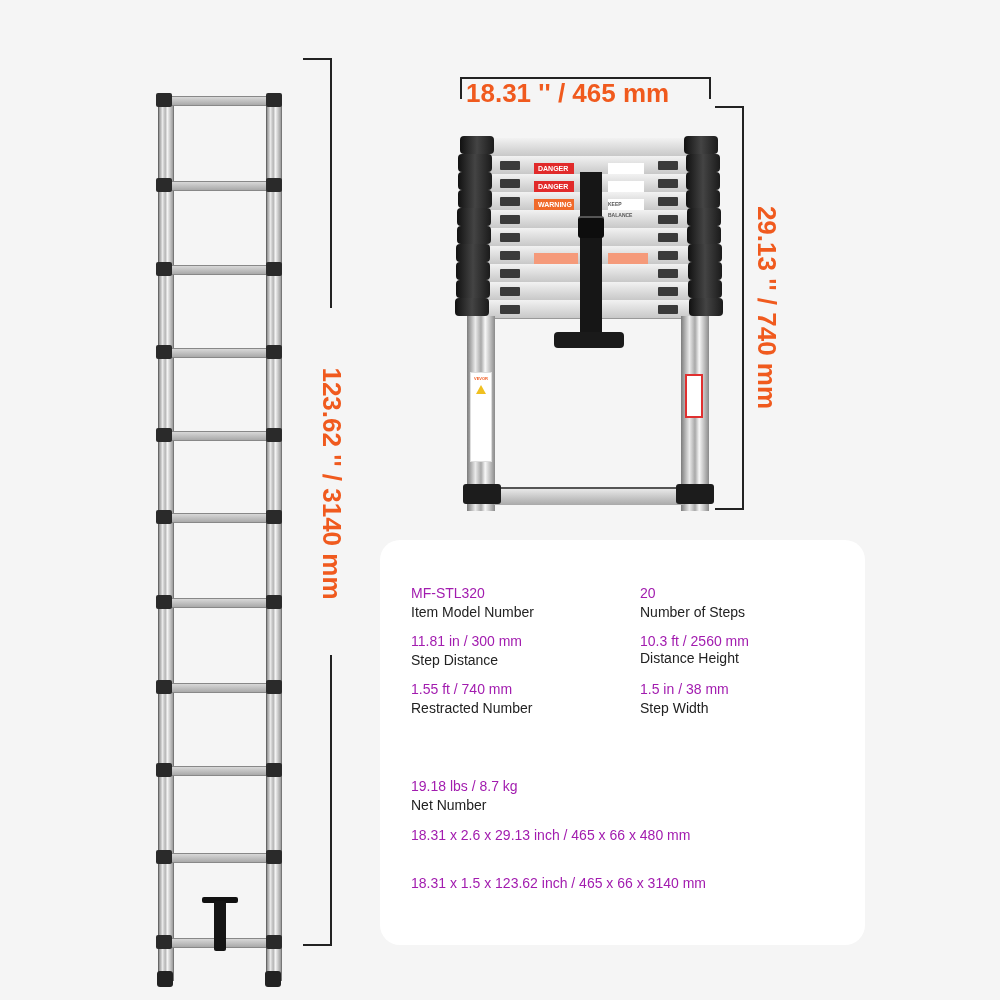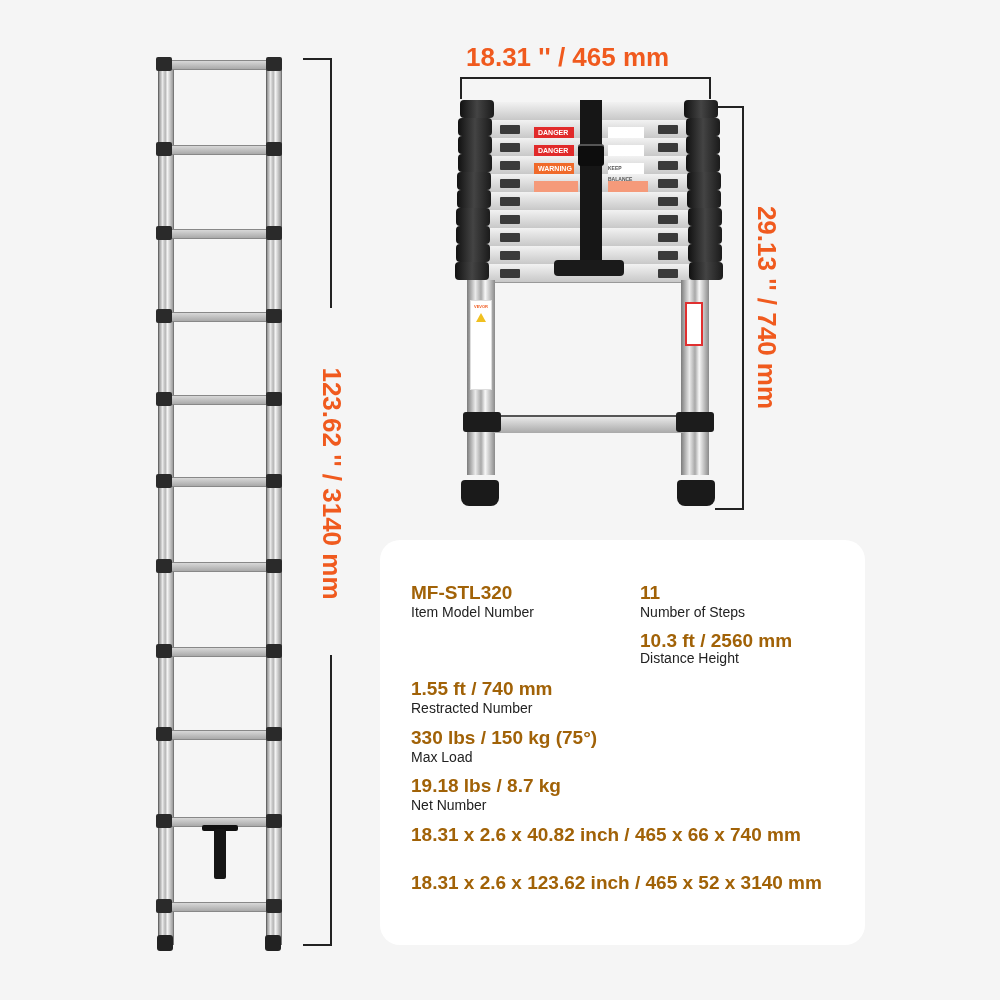--- a/index.html
+++ b/index.html
@@ -1,37 +1,37 @@
 <!DOCTYPE html>
 <html><head>
 <meta charset="utf-8">
 <style>
   html, body { margin:0; padding:0; }
   body { width:1000px; height:1000px; background:#f5f5f5; position:relative; overflow:hidden; font-family:"Liberation Sans", sans-serif; }
-  .abs { position:absolute; }
+  .abs { position:absolute;margin-top:36px; }
   .orange { color:#f05a1e; }
   
   .rail { position:absolute; width:14px; background:linear-gradient(90deg,#8f8f8f 0%,#e8e8e8 25%,#b5b5b5 45%,#f4f4f4 60%,#9a9a9a 100%); border-left:1px solid #666; border-right:1px solid #777; }
   .rung { position:absolute; height:8px; background:linear-gradient(180deg,#d8d8d8,#a9a9a9); border:1px solid #888; }
   .clamp { position:absolute; width:16px; height:14px; background:#2a2a2a; border-radius:2px; }
   .foot { position:absolute; width:16px; height:16px; background:#222; border-radius:3px; }
   .dimline { position:absolute; background:#222; }
   .vtext { position:absolute; transform-origin:center; white-space:nowrap; font-weight:bold; font-size:26px; color:#f05a1e; }
   
   .c-section { position:absolute; height:18px; background:linear-gradient(180deg,#f2f2f2,#c8c8c8); border-bottom:1px solid #999; }
   .c-cap { position:absolute; width:34px; height:18px; background:linear-gradient(90deg,#111,#444,#1b1b1b); border-radius:4px; }
   .c-slot { position:absolute; width:20px; height:9px; background:#3a3a3a; border-radius:1px; }
   .tube { position:absolute; width:28px; background:linear-gradient(90deg,#7b7b7b 0%,#eaeaea 30%,#a8a8a8 50%,#f7f7f7 65%,#8a8a8a 100%); }
   .label-red { position:absolute; height:11px; background:#e12a2a; color:#fff; font-size:7px; font-weight:bold; line-height:11px; padding-left:4px; }
   .label-orange { position:absolute; height:11px; background:#f06a2a; color:#fff; font-size:7px; font-weight:bold; line-height:11px; padding-left:4px; }
   .label-white { position:absolute; height:11px; background:#fff; color:#555; font-size:5px; line-height:5.5px; }
   
   .card { position:absolute; left:380px; top:540px; width:485px; height:405px; background:#fff; border-radius:20px; }
   .spec { position:absolute; }
-  .spec .val { font-weight:bold; font-size:19px; color:#a16207; line-height:22px; white-space:nowrap; }
+  .spec .val { font-weight:normal; font-size:14px; color:#a21caf; line-height:22px; white-space:nowrap; }
   .spec .lab { font-size:14px; color:#222; line-height:17px; white-space:nowrap; }
 </style>
 </head>
 <body>
 
 <div class="abs" style="left:150px;top:55px;width:140px;height:900px;">
   <div class="rail" style="left:8px;top:5px;height:885px;"></div>
   <div class="rail" style="left:116px;top:5px;height:885px;"></div>
 
   <div>
@@ -194,44 +194,48 @@
   <div class="abs" style="left:3px;top:380px;width:38px;height:26px;background:#1a1a1a;border-radius:4px 4px 8px 8px;"></div>
   <div class="abs" style="left:219px;top:380px;width:38px;height:26px;background:#1a1a1a;border-radius:4px 4px 8px 8px;"></div>
 </div>
 
 <div class="card">
   <div class="spec" style="left:31px;top:42px;">
     <div class="val">MF-STL320</div>
     <div class="lab">Item Model Number</div>
   </div>
   <div class="spec" style="left:260px;top:42px;">
-    <div class="val">11</div>
+    <div class="val">20</div>
     <div class="lab">Number of Steps</div>
   </div>
 
+  <div class="spec" style="left:31px;top:90px;">
+    <div class="val">11.81 in / 300 mm</div>
+    <div class="lab">Step Distance</div>
+  </div>
   <div class="spec" style="left:260px;top:90px;">
     <div class="val">10.3 ft / 2560 mm</div>
     <div class="lab" style="margin-top:-2px;">Distance Height</div>
   </div>
 
   <div class="spec" style="left:31px;top:138px;">
     <div class="val">1.55 ft / 740 mm</div>
     <div class="lab">Restracted Number</div>
   </div>
-
-  <div class="spec" style="left:31px;top:187px;">
-    <div class="val">330 lbs / 150 kg (75°)</div>
-    <div class="lab">Max Load</div>
-  </div>
+  <div class="spec" style="left:260px;top:138px;">
+    <div class="val">1.5 in / 38 mm</div>
+    <div class="lab">Step Width</div>
+  </div>
+
 
   <div class="spec" style="left:31px;top:235px;">
     <div class="val">19.18 lbs / 8.7 kg</div>
     <div class="lab">Net Number</div>
   </div>
 
   <div class="spec" style="left:31px;top:284px;">
-    <div class="val">18.31 x 2.6 x 40.82 inch / 465 x 66 x 740 mm</div>
+    <div class="val">18.31 x 2.6 x 29.13 inch / 465 x 66 x 480 mm</div>
   </div>
 
   <div class="spec" style="left:31px;top:332px;">
-    <div class="val">18.31 x 2.6 x 123.62 inch / 465 x 52 x 3140 mm</div>
+    <div class="val">18.31 x 1.5 x 123.62 inch / 465 x 66 x 3140 mm</div>
   </div>
 </div>
 
 </body></html>

